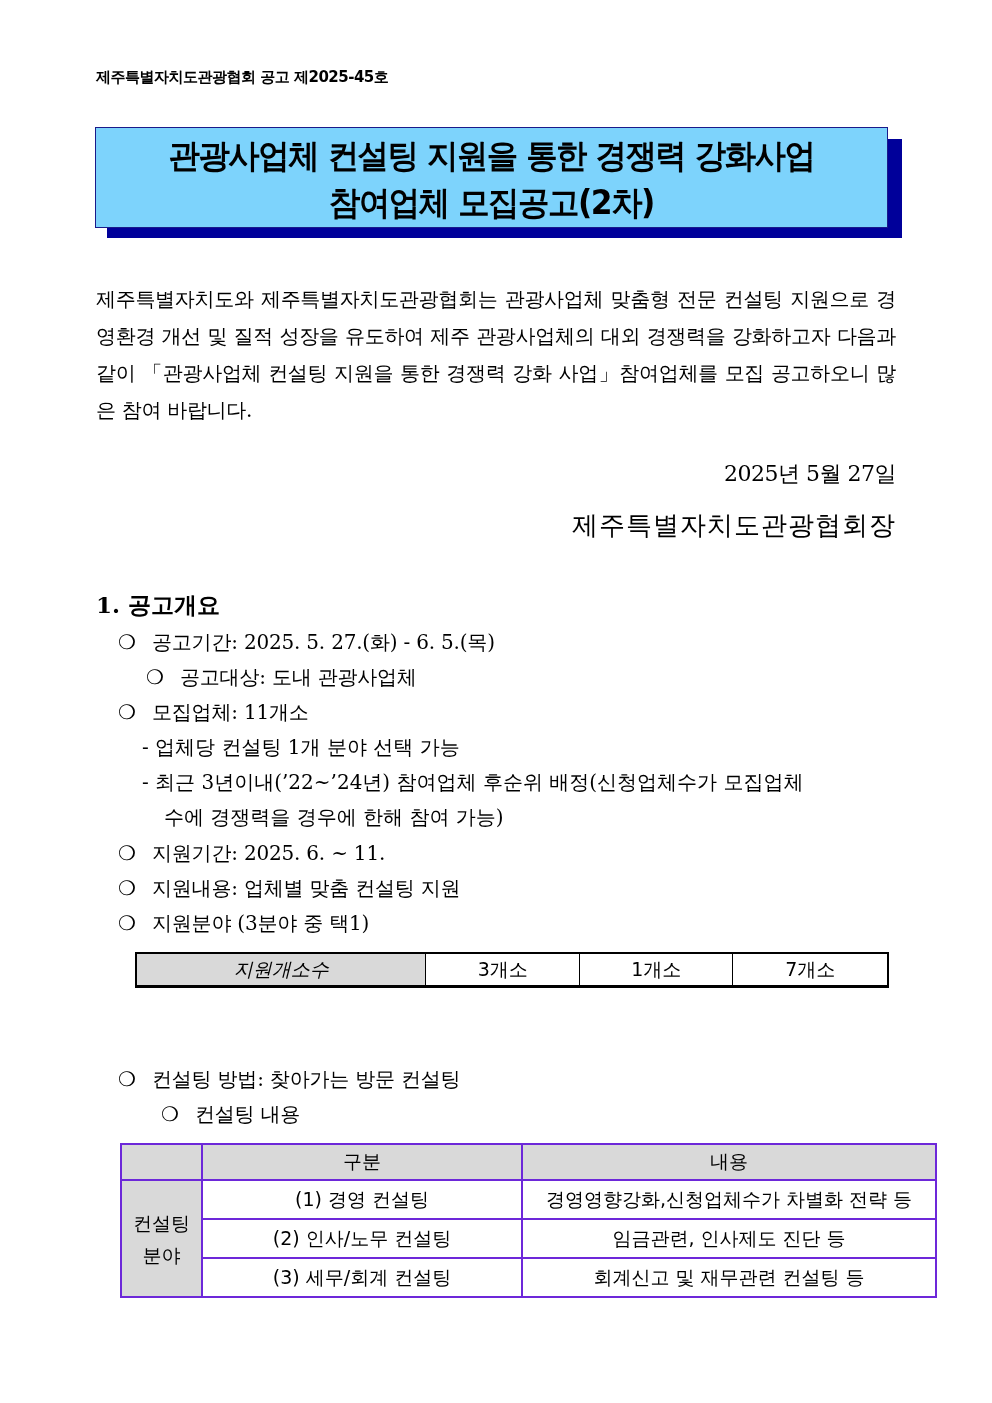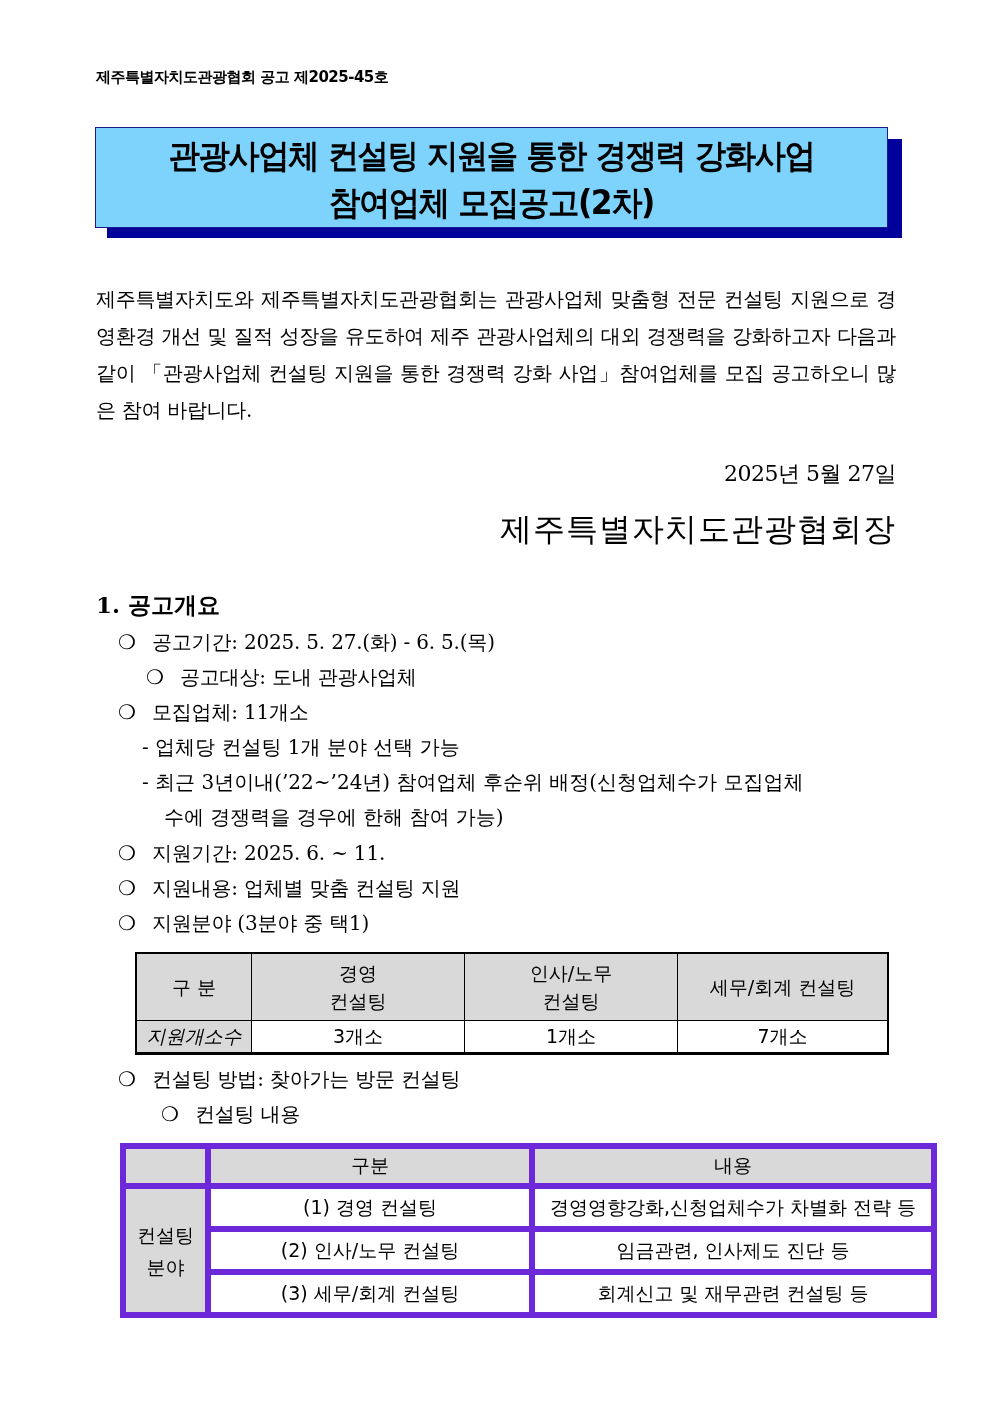--- a/index.html
+++ b/index.html
@@ -11,37 +11,37 @@
 
   #title-shadow { position:absolute; left:107px; top:139px; width:795px; height:99px; background:#00009a; }
   #title-box { position:absolute; left:95px; top:127px; width:793px; height:101px; background:#7dd3fc; border:1px solid #1a1a8a; box-sizing:border-box; }
   .title-line { position:absolute; left:0; width:100%; text-align:center; font-family:"DejaVu Sans","Liberation Sans",sans-serif; font-weight:bold; font-size:33px; letter-spacing:-1.5px; transform:scaleX(0.95); }
   #title-line-1 { top:6px; }
   #title-line-2 { top:53px; }
 
   #intro { position:absolute; left:96px; top:281px; width:800px; font-size:20px; line-height:37px; text-align:justify; text-align-last:left; letter-spacing:-0.3px; }
 
   #date { position:absolute; right:96px; top:459px; font-size:22px; letter-spacing:-0.5px; }
-  #signer { position:absolute; right:96px; top:508px; font-size:32px; letter-spacing:1px; }
+  #signer { position:absolute; right:96px; top:508px; font-size:26px; letter-spacing:1px; }
 
   #section-heading { position:absolute; left:96px; top:590px; font-size:23px; font-weight:bold; }
 
   .bullet { position:absolute; font-size:20px; letter-spacing:-0.2px; white-space:nowrap; }
   .bullet .mark { display:inline-block; width:34px; }
   .dash { position:absolute; font-size:20px; white-space:nowrap; }
 
   table { position:absolute; border-collapse:collapse; font-family:"DejaVu Sans","Liberation Sans",sans-serif; }
   #support-table { left:135px; top:952px; width:754px; border:2px solid #000; border-bottom-width:3px; }
   #support-table td { border:1px solid #000; text-align:center; font-size:19px; padding:0; }
   #support-table tr.head td { height:66px; background:#d9d9d9; line-height:28px; }
   #support-table tr.row td { height:31px; }
   #support-table td.hd { background:#d9d9d9;font-style:italic; }
 
   #content-table { left:120px; top:1143px; width:817px; border:2px solid #000; }
-  #content-table td { border:6px solid #6d28d9; text-align:center; font-size:19px; padding:0; }
+  #content-table td { border:2px solid #6d28d9; text-align:center; font-size:19px; padding:0; }
   #content-table tr.head td { height:34px; background:#d9d9d9; }
   #content-table tr.row td { height:37px; }
   #content-table td.side { background:#d9d9d9; line-height:32px; }
 </style>
 </head>
 <body>
 
 <div id="doc-number" class="sans">제주특별자치도관광협회 공고 제2025-45호</div>
 
 <div id="title-shadow"></div>
@@ -74,32 +74,20 @@
 </div>
 <div class="bullet serif" style="left:118px; top:875px;">
   <span class="mark">❍</span><span>지원내용: 업체별 맞춤 컨설팅 지원</span>
 </div>
 <div class="bullet serif" style="left:118px; top:910px;">
   <span class="mark">❍</span><span>지원분야 (3분야 중 택1)</span>
 </div>
 
 <table id="support-table">
   <tbody>
-      <tr class="head">
-    <td style="width:114px;">구  분</td>
-    <td style="width:212px;">
-      <div>경영</div>
-      <div>컨설팅</div>
-    </td>
-    <td style="width:212px;">
-      <div>인사/노무</div>
-      <div>컨설팅</div>
-    </td>
-    <td>세무/회계 컨설팅</td>
-  </tr>
   <tr class="row">
     <td class="hd">지원개소수</td>
     <td>3개소</td>
     <td>1개소</td>
     <td>7개소</td>
   </tr>
 </tbody>
   </table>
 
 <div class="bullet serif" style="left:118px; top:1066px;">

